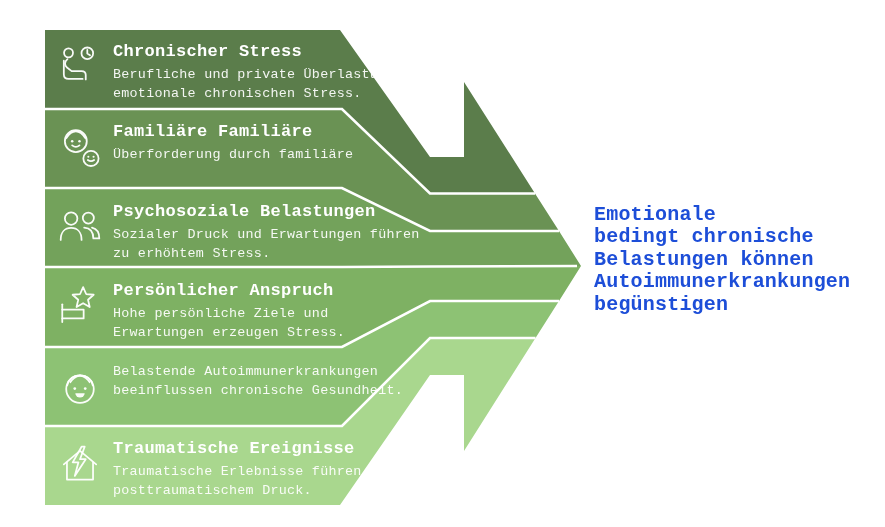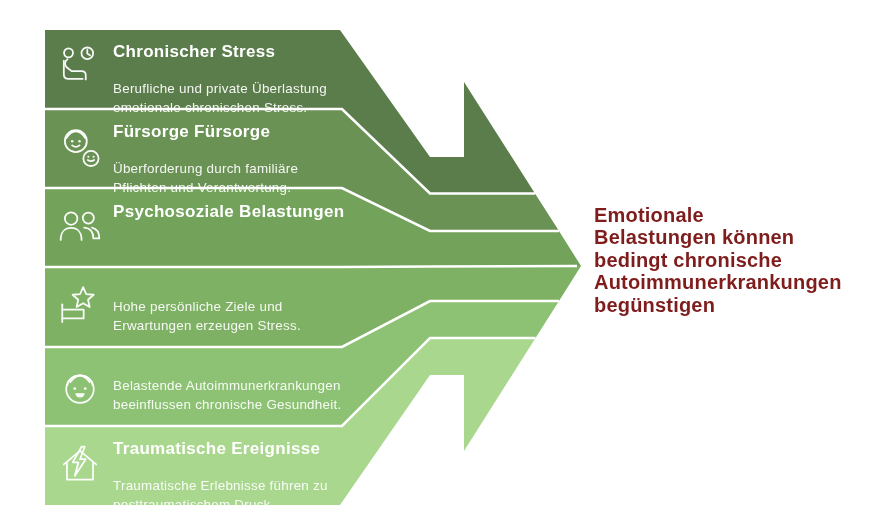--- a/index.html
+++ b/index.html
@@ -1,37 +1,37 @@
 <!DOCTYPE html>
 <html><head>
 <meta charset="utf-8">
 <style>
   html,body{margin:0;padding:0;background:#ffffff;}
   .stage{
     position:relative;
     width:885px;height:527px;
     overflow:hidden;
-    font-family:Liberation Sans, sans-serif;
+    font-family:Liberation Mono, monospace;
     background:#ffffff;
   }
   .shape-svg{position:absolute;left:0;top:0;}
   .band-text{
     position:absolute;
     left:113px;
     width:370px;
     color:#ffffff;
   }
   .band-title{
     font-size:17px;
     font-weight:bold;
     line-height:21px;
     letter-spacing:.3px;
   }
   .band-desc{
-    margin-top:18px;
+    margin-top:4px;
     font-size:13.4px;
     line-height:18.5px;
     letter-spacing:.25px;
     color:rgba(255,255,255,.93);
   }
   .band-icon{
     position:absolute;
     left:56px;
     width:48px;height:48px;
   }
@@ -101,47 +101,51 @@
       <circle class="ic-fill" cx="15.5" cy="15.5" r="1.2"></circle>
       <circle class="ic-fill" cx="22.5" cy="15.5" r="1.2"></circle>
       <path class="ic" d="M15.5,19.5 q3.5,2.8 7,0"></path>
       <circle class="ic" cx="33.5" cy="32" r="7.3"></circle>
       <circle class="ic-fill" cx="31" cy="30.5" r="1"></circle>
       <circle class="ic-fill" cx="36" cy="30.5" r="1"></circle>
       <path class="ic" d="M30.5,33.5 q3,2.4 6,0"></path>
     </svg>
   </div>
   <div class="band-text" style="top:121px">
-    <div class="band-title">Fürsorge Fürsorge</div>
+    <div class="band-title">Familiäre Familiäre</div>
     <div class="band-desc">
       <div>Überforderung durch familiäre</div>
-      <div>Pflichten und Verantwortung.</div>
     </div>
   </div>
 
   <div class="band-icon" style="top:205px">
     <svg viewBox="0 0 46 46">
       <circle class="ic" cx="14.5" cy="13" r="6"></circle>
       <path class="ic" d="M4.5,33.5 c0,-7.5 4,-11.5 10,-11.5 c6,0 10,4 10,11.5"></path>
       <circle class="ic" cx="31" cy="12.5" r="5.3"></circle>
       <path class="ic" d="M27,21.6 c5.4,0.4 8.8,4 8.8,10.4 h5.7 c0,-5.8 -2.6,-9.4 -7,-10.4"></path>
     </svg>
   </div>
   <div class="band-text" style="top:201px">
     <div class="band-title">Psychosoziale Belastungen</div>
+    <div class="band-desc">
+      <div>Sozialer Druck und Erwartungen führen</div>
+      <div>zu erhöhtem Stress.</div>
+    </div>
   </div>
 
   <div class="band-icon" style="top:284px">
     <svg viewBox="0 0 46 46">
       <path class="ic" d="M26,3 l2.9,6.6 7.2,0.7 -5.4,4.8 1.6,7 -6.3,-3.7 -6.3,3.7 1.6,-7 -5.4,-4.8 7.2,-0.7 z"></path>
       <path class="ic" d="M6,19.5 v17"></path>
       <path class="ic" d="M6,24.5 h20.5 v8.5 H6"></path>
     </svg>
   </div>
   <div class="band-text" style="top:280px">
+    <div class="band-title">Persönlicher Anspruch</div>
     <div class="band-desc">
       <div>Hohe persönliche Ziele und</div>
       <div>Erwartungen erzeugen Stress.</div>
     </div>
   </div>
 
   <div class="band-icon" style="top:363px">
     <svg viewBox="0 0 46 46">
       <circle class="ic" cx="23" cy="25" r="13.2"></circle>
       <path class="ic" d="M10.8,21.5 c1.5,-7.5 6,-9.7 12.2,-9.7 c6.2,0 10.7,2.2 12.2,9.7"></path>
@@ -166,21 +170,21 @@
     </svg>
   </div>
   <div class="band-text" style="top:438px">
     <div class="band-title">Traumatische Ereignisse</div>
     <div class="band-desc">
       <div>Traumatische Erlebnisse führen zu</div>
       <div>posttraumatischem Druck.</div>
     </div>
   </div>
 
-  <div class="headline" style="color: #7f1d1d;">
+  <div class="headline" style="color: #1d4ed8;">
     <div>Emotionale</div>
+    <div>bedingt chronische</div>
     <div>Belastungen können</div>
-    <div>bedingt chronische</div>
     <div>Autoimmunerkrankungen</div>
     <div>begünstigen</div>
   </div>
 
 </div>
 
 </body></html>

